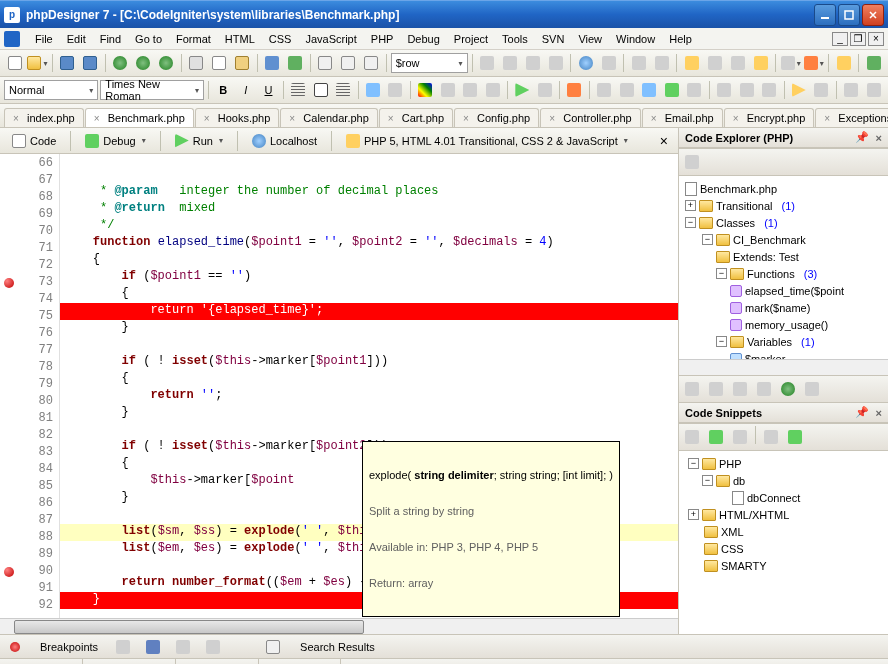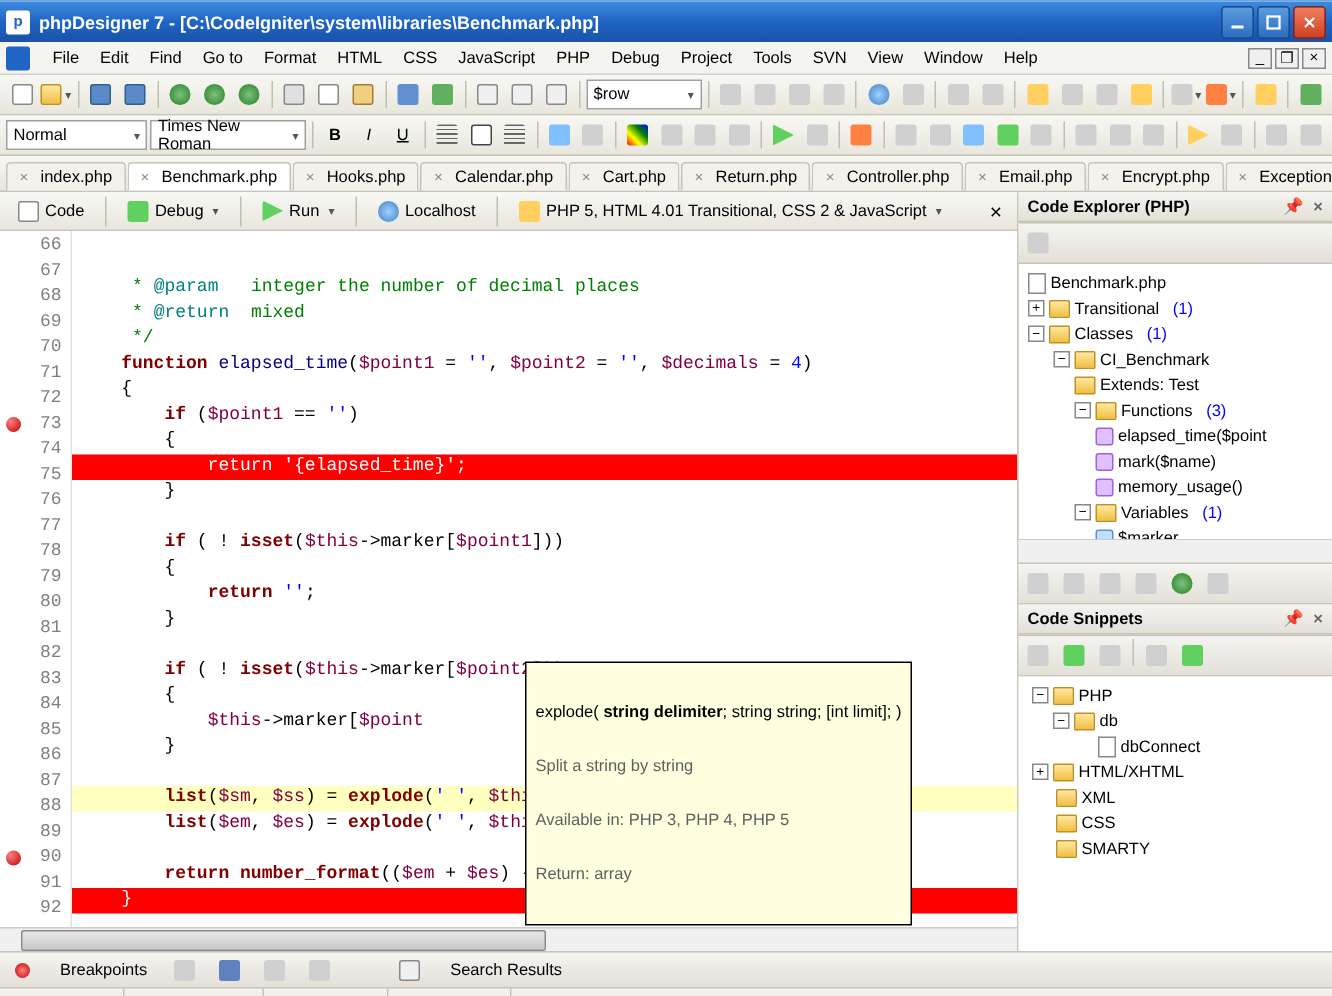--- a/index.html
+++ b/index.html
@@ -198,21 +198,21 @@
 }
 .editor-content {
   flex: 1;
   display: flex;
   font-family: "Courier New", monospace;
   font-size: 12px;
   overflow: hidden;
   position: relative;
 }
 .gutter {
-  width: 48px;
+  width: 60px;
   background: #fff;
   border-right: 1px solid #e0e0e0;
   padding-top: 2px;
 }
 .line-num {
   height: 17px;
   text-align: right;
   padding-right: 6px;
   color: #808080;
   position: relative;
@@ -232,21 +232,21 @@
   white-space: pre;
   position: relative;
 }
 .code-line {
   height: 17px;
   padding-left: 4px;
 }
 .hl-red { background: #ff0000; color: #fff; }
 .hl-yellow { background: #ffffc0; }
 .c-green { color: #008000; }
-.c-teal { color: #008080; }
+.c-teal { color: #008080; font-weight: bold; }
 .c-blue { color: #0000ff; }
 .c-brown { color: #800040; }
 .c-darkred { color: #800000; font-weight: bold; }
 .c-navy { color: #000080; }
 
 .tooltip {
   position: absolute;
   left: 302px;
   top: 287px;
   background: #ffffe0;
@@ -655,21 +655,21 @@
     <div class="file-tab">
       <span class="tab-close">×</span>
       <span>Calendar.php</span>
     </div>
     <div class="file-tab">
       <span class="tab-close">×</span>
       <span>Cart.php</span>
     </div>
     <div class="file-tab">
       <span class="tab-close">×</span>
-      <span>Return.php</span>
+      <span>Config.php</span>
     </div>
     <div class="file-tab">
       <span class="tab-close">×</span>
       <span>Controller.php</span>
     </div>
     <div class="file-tab">
       <span class="tab-close">×</span>
       <span>Email.php</span>
     </div>
     <div class="file-tab">

